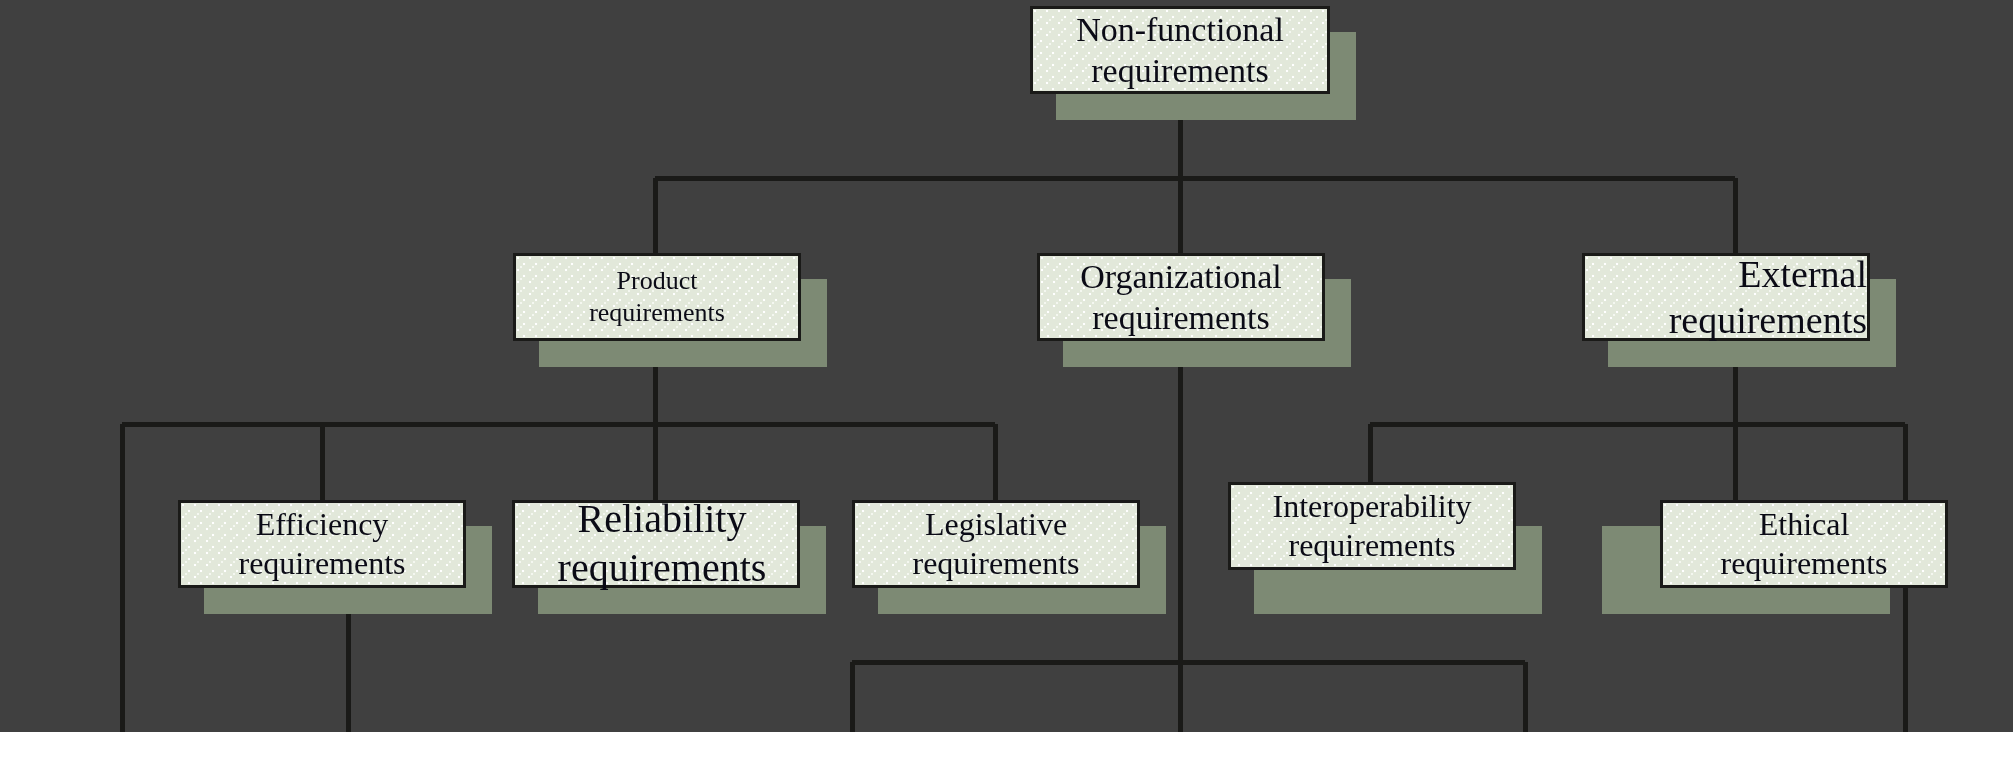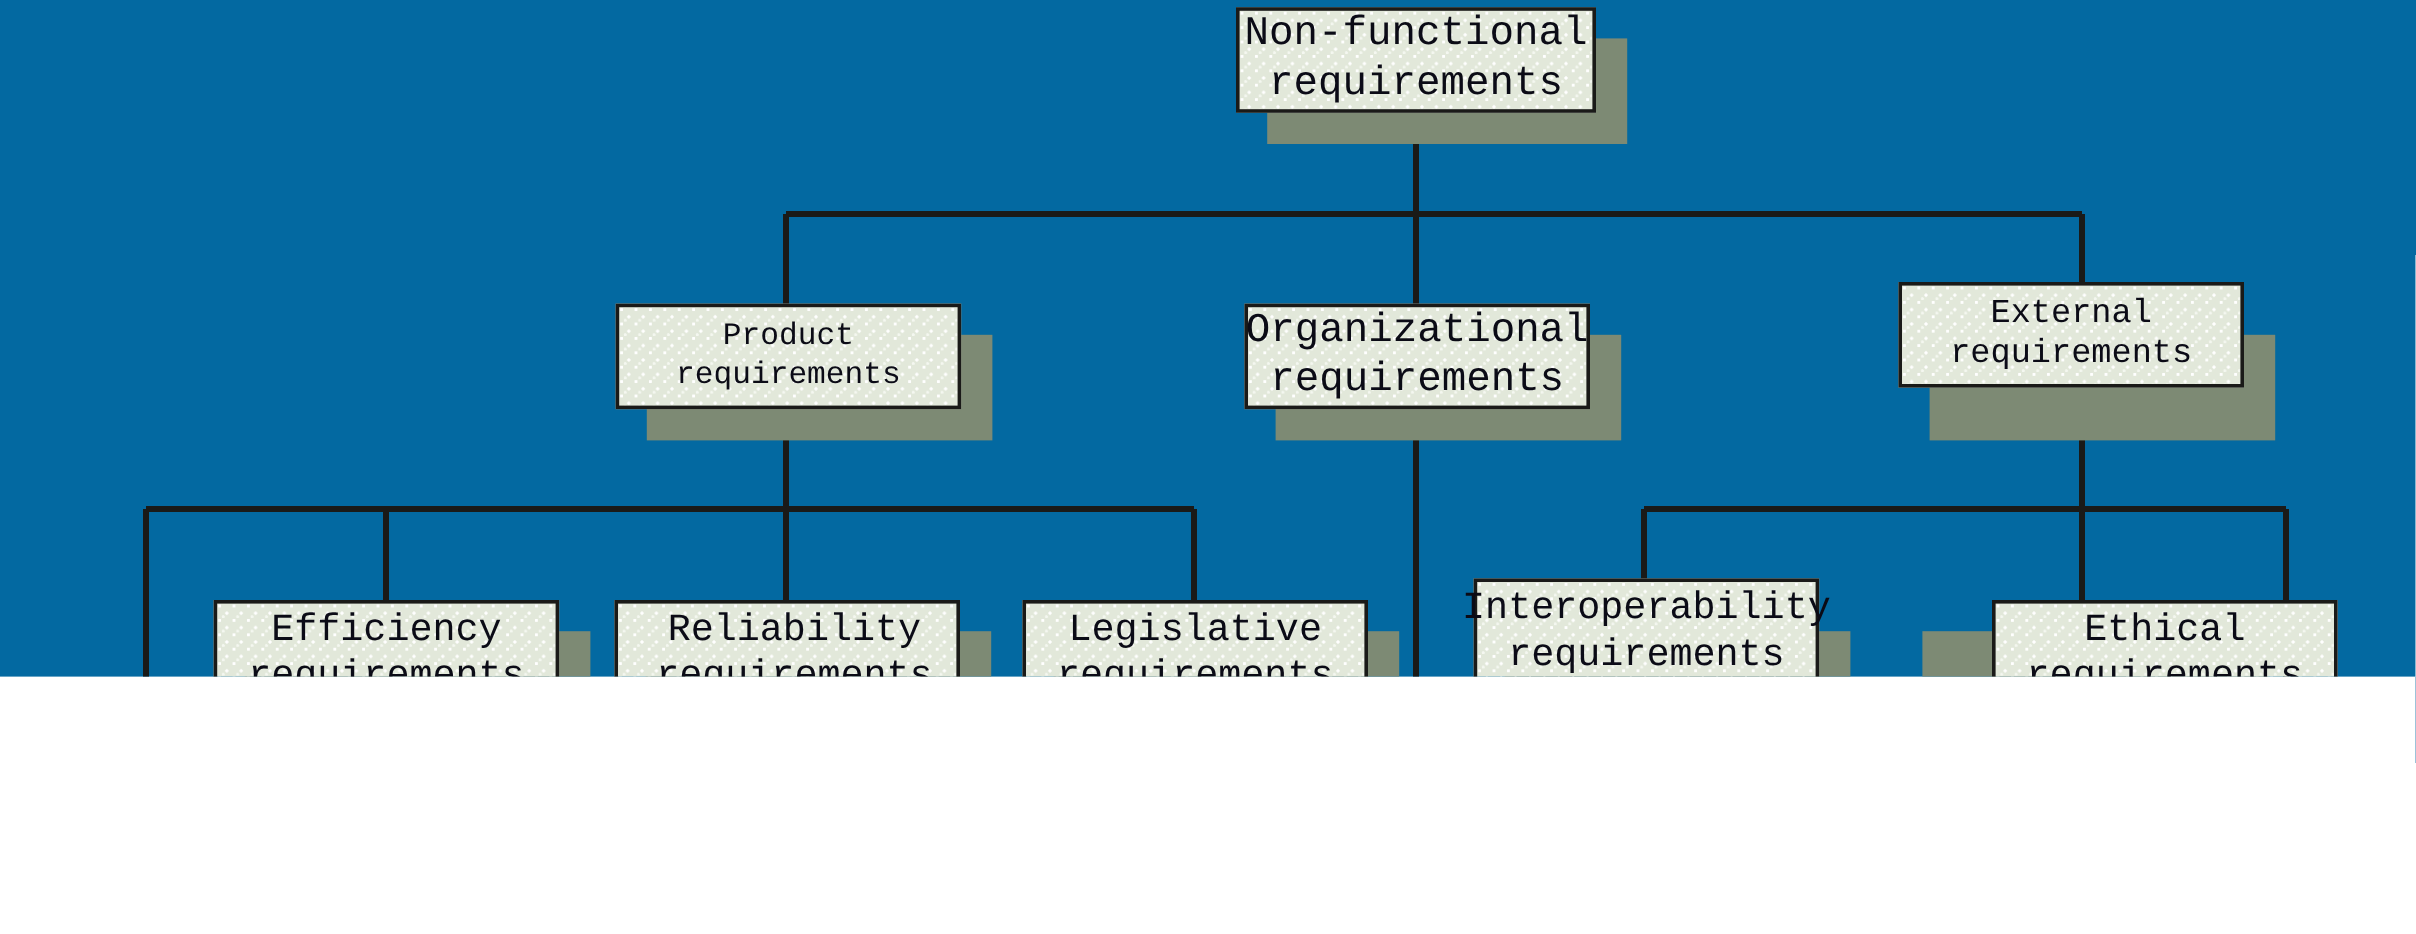--- a/index.html
+++ b/index.html
@@ -3,24 +3,24 @@
 <meta charset="utf-8">
 <style>
   html, body {
     margin: 0;
     padding: 0;
     background: #ffffff;
   }
   #canvas {
     position: relative;
     width: 2013px;
-    height: 564px;
-    background: #0369a1;
+    height: 732px;
+    background: #404040;
     overflow: hidden;
-    font-family: Liberation Mono, monospace;
+    font-family: Liberation Serif, serif;
   }
   svg#wires {
     position: absolute;
     left: 0;
     top: 0;
     width: 2013px;
     height: 778px;
     pointer-events: none;
   }
   .node {
@@ -107,31 +107,31 @@
       <div class="node" style="left: 513px; top: 253px; width: 288px; height: 88px; font-size: 26px; border-color: rgb(26, 26, 24); color: rgb(11, 11, 22);">
         <span class="ln">Product</span>
         <span class="ln">requirements</span>
       </div>
       <div class="shadow" style="left: 1063px; top: 279px; width: 288px; height: 88px; background: rgb(125, 138, 116);"></div>
       <div class="node" style="left: 1037px; top: 253px; width: 288px; height: 88px; font-size: 34px; border-color: rgb(26, 26, 24); color: rgb(11, 11, 22);">
         <span class="ln">Organizational</span>
         <span class="ln">requirements</span>
       </div>
       <div class="shadow" style="left: 1608px; top: 279px; width: 288px; height: 88px; background: rgb(125, 138, 116);"></div>
-      <div class="node" style="left: 1582px; top: 235px; width: 288px; height: 88px; font-size: 28px; border-color: rgb(26, 26, 24); color: rgb(11, 11, 22);">
+      <div class="node" style="left: 1582px; top: 253px; width: 288px; height: 88px; font-size: 38px; border-color: rgb(26, 26, 24); color: rgb(11, 11, 22); align-items: flex-end;">
         <span class="ln">External</span>
         <span class="ln">requirements</span>
       </div>
       <div class="shadow" style="left: 204px; top: 526px; width: 288px; height: 88px; background: rgb(125, 138, 116);"></div>
       <div class="node" style="left: 178px; top: 500px; width: 288px; height: 88px; font-size: 32px; border-color: rgb(26, 26, 24); color: rgb(11, 11, 22); justify-content: center;">
         <span class="ln">Efficiency</span>
         <span class="ln">requirements</span>
       </div>
       <div class="shadow" style="left: 538px; top: 526px; width: 288px; height: 88px; background: rgb(125, 138, 116);"></div>
-      <div class="node" style="left: 512px; top: 500px; width: 288px; height: 88px; font-size: 32px; border-color: rgb(26, 26, 24); color: rgb(11, 11, 22); padding-left: 12px;">
+      <div class="node" style="left: 512px; top: 500px; width: 288px; height: 88px; font-size: 40px; border-color: rgb(26, 26, 24); color: rgb(11, 11, 22); padding-left: 12px;">
         <span class="ln">Reliability</span>
         <span class="ln">requirements</span>
       </div>
       <div class="shadow" style="left: 878px; top: 526px; width: 288px; height: 88px; background: rgb(125, 138, 116);"></div>
       <div class="node" style="left: 852px; top: 500px; width: 288px; height: 88px; font-size: 32px; border-color: rgb(26, 26, 24); color: rgb(11, 11, 22);">
         <span class="ln">Legislative</span>
         <span class="ln">requirements</span>
       </div>
       <div class="shadow" style="left: 1254px; top: 526px; width: 288px; height: 88px; background: rgb(125, 138, 116);"></div>
       <div class="node" style="left: 1228px; top: 482px; width: 288px; height: 88px; font-size: 32px; border-color: rgb(26, 26, 24); color: rgb(11, 11, 22);">

